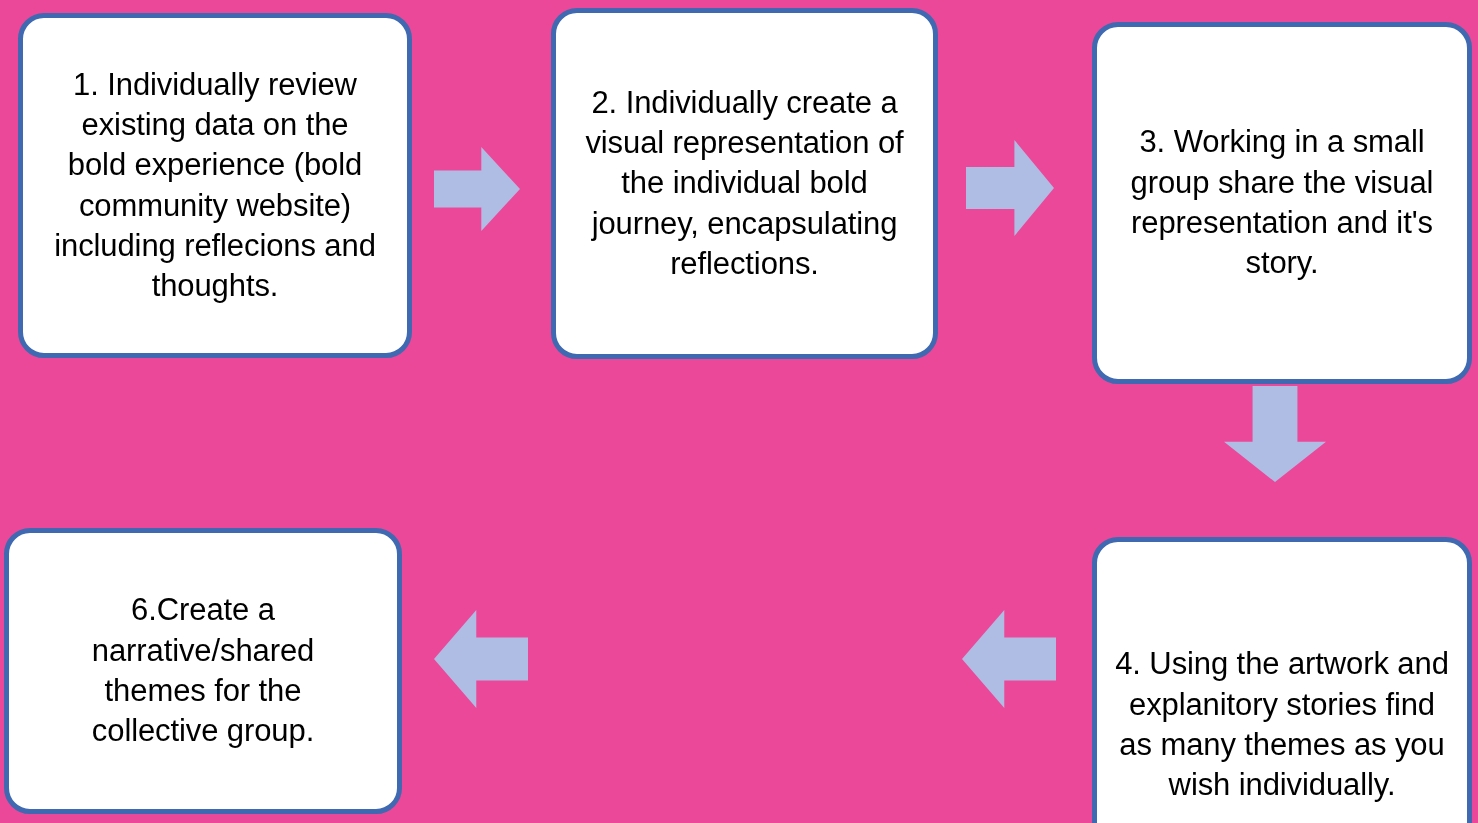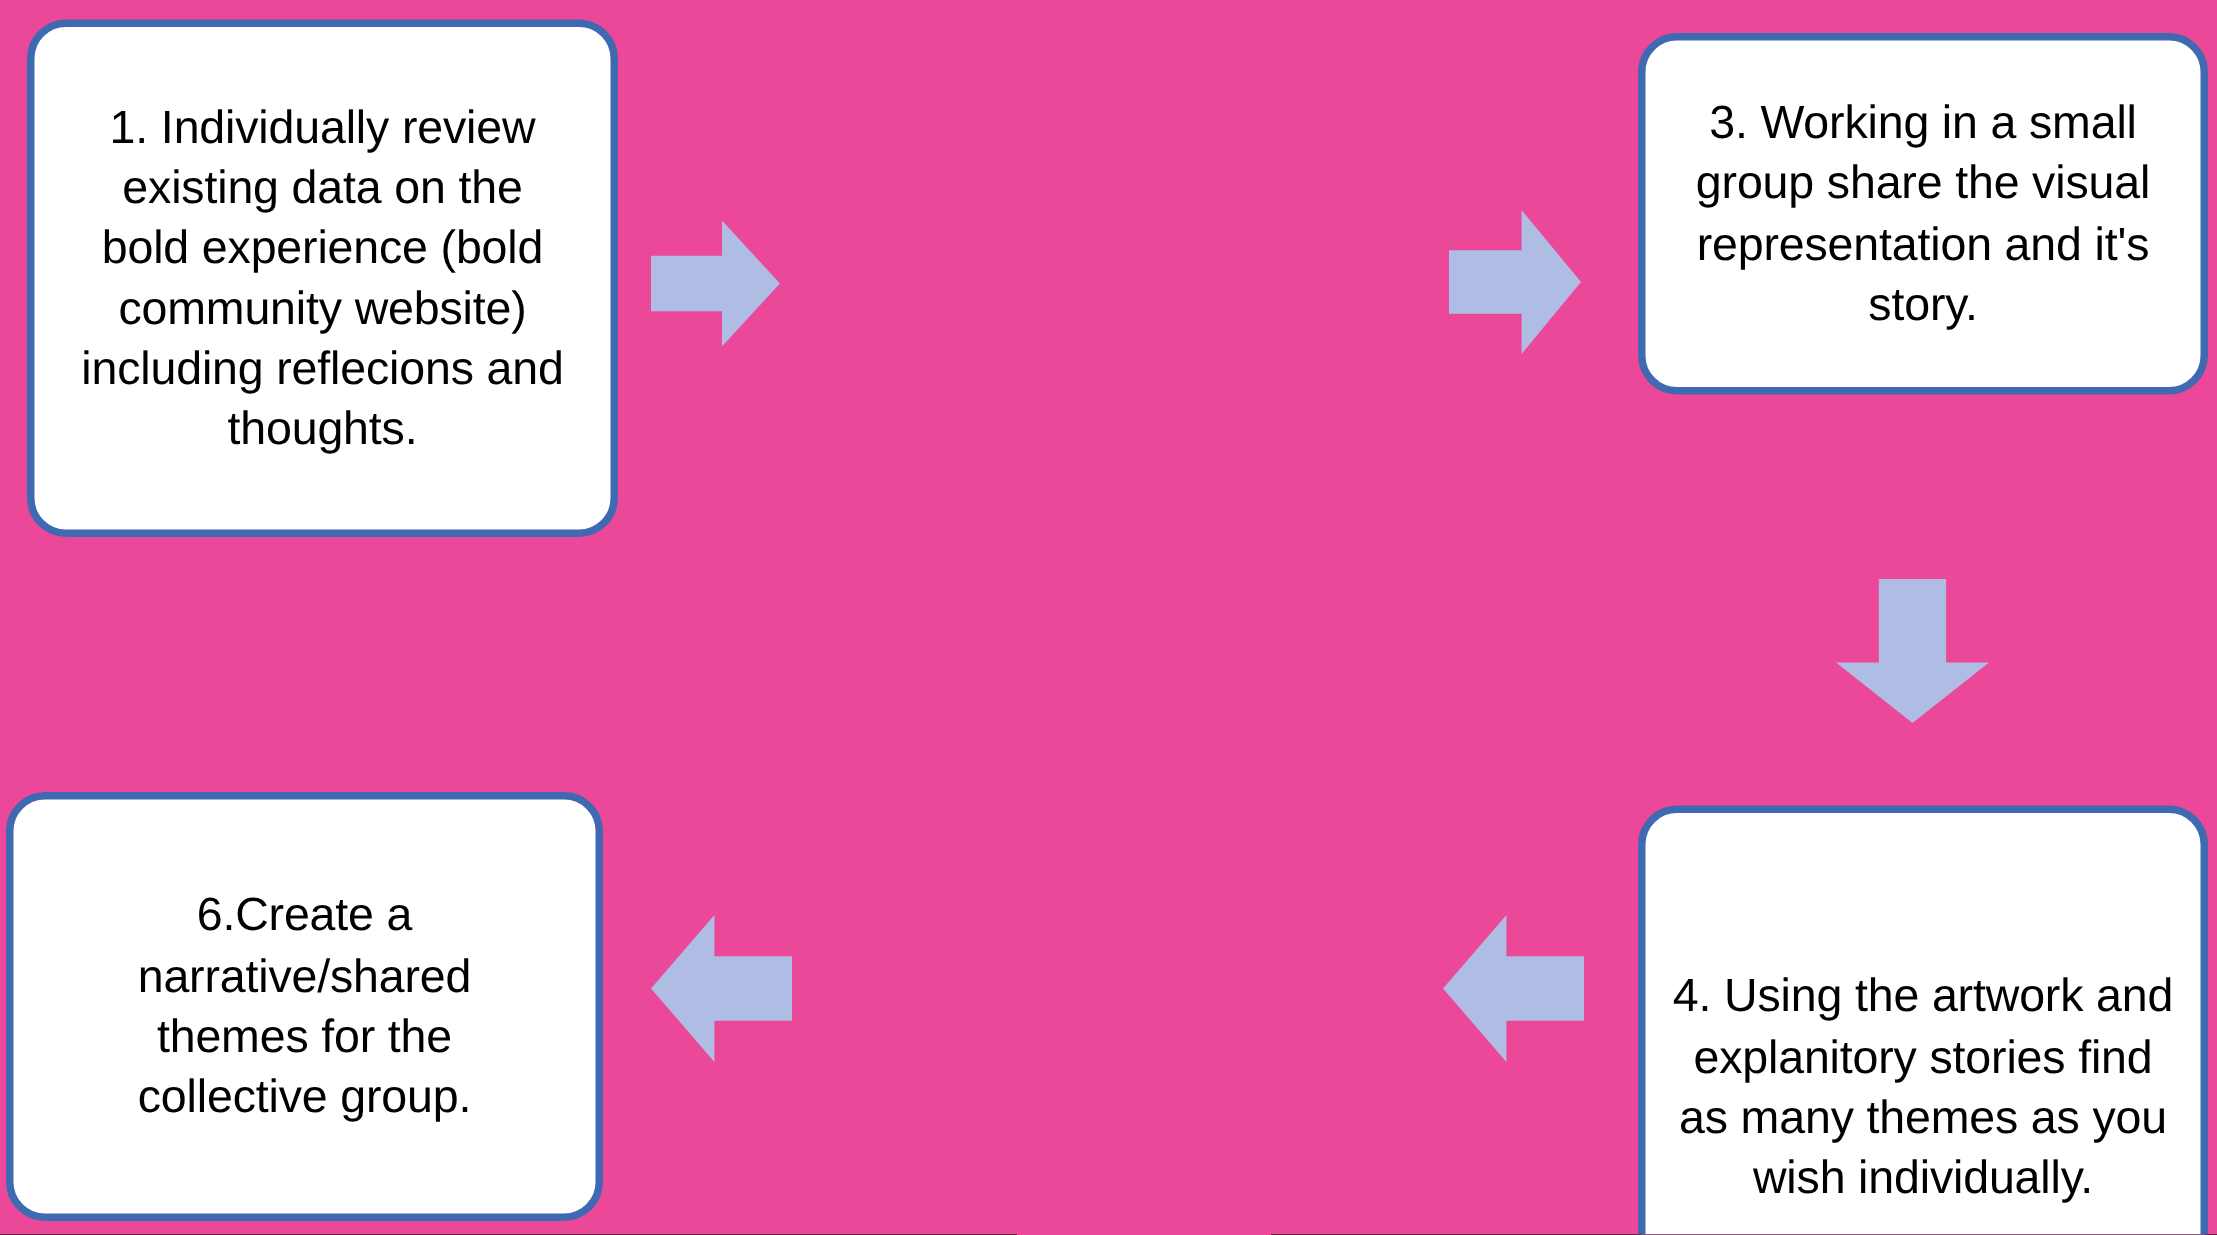--- a/index.html
+++ b/index.html
@@ -32,21 +32,21 @@
     color: #000000;
     font-size: 31px;
     line-height: 1.30;
     font-family: "Liberation Sans", sans-serif;
     white-space: pre-wrap;
     letter-spacing: -0.1px;
   }
   
   #node-1 { left: 18px;   top: 13px;  width: 394px; height: 345px; }
   #node-2 { left: 551px;  top: 8px;   width: 387px; height: 351px; }
-  #node-3 { left: 1092px; top: 22px;  width: 380px; height: 241px; }
+  #node-3 { left: 1092px; top: 22px;  width: 380px; height: 362px; }
   
   #node-6 { left: 4px;    top: 528px; width: 398px; height: 286px; justify-content: center; }
   #node-5 { left: 551px;  top: 518px; width: 387px; height: 302px; }
   #node-4 { left: 1092px; top: 537px; width: 380px; height: 376px; }
 
   
   #node-1 .node-text { max-width: 330px; }
   #node-2 .node-text { max-width: 350px; }
   #node-3 .node-text { max-width: 330px; }
   #node-4 .node-text { max-width: 350px; }
@@ -77,20 +77,23 @@
 <body>
 
 <div id="canvas">
 
   <div class="node" id="node-1">
     <div class="node-text">1. Individually review existing data on the bold experience (bold community website) including reflecions and thoughts.</div>
   </div>
 
   <div class="arrow arrow-right" id="arrow-1-2"></div>
 
+  <div class="node" id="node-2">
+    <div class="node-text">2. Individually create a visual representation of  the individual bold journey, encapsulating reflections.</div>
+  </div>
 
   <div class="arrow arrow-right" id="arrow-2-3"></div>
 
   <div class="node" id="node-3">
     <div class="node-text">3. Working in a small group share the visual representation and it's story.</div>
   </div>
 
   <div class="arrow arrow-down" id="arrow-3-4"></div>
 
   <div class="node" id="node-6">

